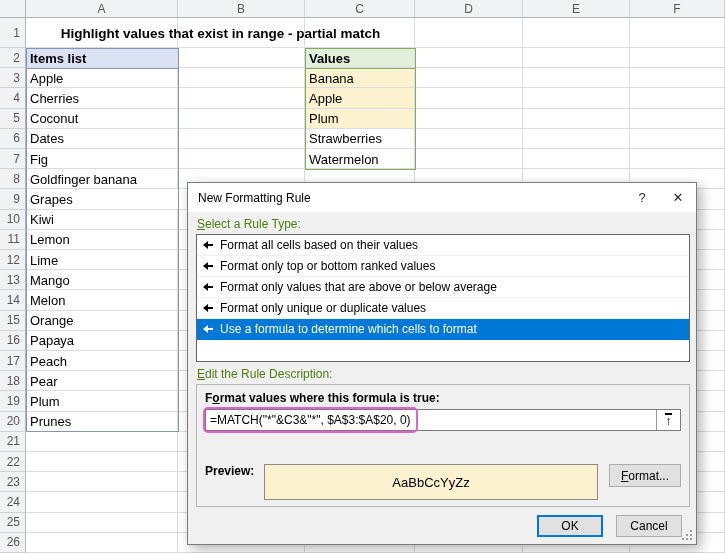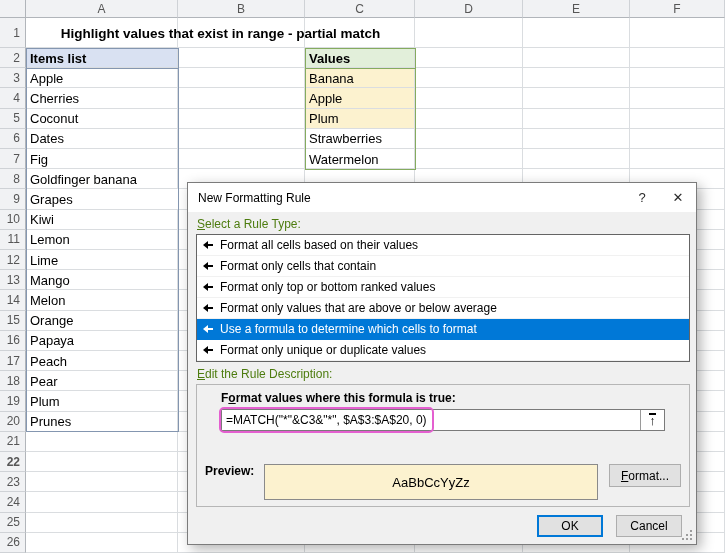--- a/index.html
+++ b/index.html
@@ -58,21 +58,21 @@
                color:#000; border-bottom:1px solid #f1f1f1; }
   .rule-item.selected { background:#0078d7; color:#fff; border-bottom-color:#0078d7; }
   .rt-arrow { display:inline-block; position:relative; width:11px; height:8px; flex:0 0 11px; }
   .rt-arrow::before { content:""; position:absolute; left:0; top:0;
     border-top:4px solid transparent; border-bottom:4px solid transparent;
     border-right:5px solid currentColor; }
   .rt-arrow::after { content:""; position:absolute; left:5px; top:3px; width:5px; height:2px;
     background:currentColor; }
 
   #groupbox { position:absolute; left:8px; top:201px; width:494px; height:123px;
-    border:1px solid #b6b6b6; padding:6px 24px; }
+    border:1px solid #b6b6b6; padding:6px 8px; }
   #formula-label { font-weight:bold; }
   #formula-row { position:relative; margin-top:4px; height:22px; }
   #formula-input { width:100%; height:22px; border:1px solid #7a7a7a; background:#fff;
     font:12px "Liberation Sans",sans-serif; padding:0 26px 0 4px; color:#000; }
   #collapse-btn { position:absolute; right:1px; top:1px; width:24px; height:20px;
     background:#fff; border-left:1px solid #9a9a9a; display:flex; align-items:center;
     justify-content:center; }
   #collapse-btn .arr { font-weight:bold; font-size:13px; line-height:12px; color:#000;
     border-top:2px solid #000; padding-top:0px; }
   #formula-highlight { position:absolute; left:-2px; top:-2px; width:215px; height:26px;
@@ -249,21 +249,21 @@
     <div class="cell" style="left: 415px; top: 411.6px; width: 108px; height: 20.2px;"></div>
     <div class="cell" style="left: 523px; top: 411.6px; width: 107px; height: 20.2px;"></div>
     <div class="cell" style="left: 630px; top: 411.6px; width: 95px; height: 20.2px;"></div>
     <div class="rowhdr" style="left: 0px; top: 431.8px; width: 26px; height: 20.2px;">21</div>
     <div class="cell" style="left: 26px; top: 431.8px; width: 152px; height: 20.2px;"></div>
     <div class="cell" style="left: 178px; top: 431.8px; width: 127px; height: 20.2px;"></div>
     <div class="cell" style="left: 305px; top: 431.8px; width: 110px; height: 20.2px;"></div>
     <div class="cell" style="left: 415px; top: 431.8px; width: 108px; height: 20.2px;"></div>
     <div class="cell" style="left: 523px; top: 431.8px; width: 107px; height: 20.2px;"></div>
     <div class="cell" style="left: 630px; top: 431.8px; width: 95px; height: 20.2px;"></div>
-    <div class="rowhdr" style="left: 0px; top: 452px; width: 26px; height: 20.2px; font-weight: bold;">22</div>
+    <div class="rowhdr" style="left: 0px; top: 452px; width: 26px; height: 20.2px;">22</div>
     <div class="cell" style="left: 26px; top: 452px; width: 152px; height: 20.2px;"></div>
     <div class="cell" style="left: 178px; top: 452px; width: 127px; height: 20.2px;"></div>
     <div class="cell" style="left: 305px; top: 452px; width: 110px; height: 20.2px;"></div>
     <div class="cell" style="left: 415px; top: 452px; width: 108px; height: 20.2px;"></div>
     <div class="cell" style="left: 523px; top: 452px; width: 107px; height: 20.2px;"></div>
     <div class="cell" style="left: 630px; top: 452px; width: 95px; height: 20.2px;"></div>
     <div class="rowhdr" style="left: 0px; top: 472.2px; width: 26px; height: 20.2px;">23</div>
     <div class="cell" style="left: 26px; top: 472.2px; width: 152px; height: 20.2px;"></div>
     <div class="cell" style="left: 178px; top: 472.2px; width: 127px; height: 20.2px;"></div>
     <div class="cell" style="left: 305px; top: 472.2px; width: 110px; height: 20.2px;"></div>
@@ -306,37 +306,33 @@
 
   <div class="dlg-label" id="lbl-ruletype"><span class="u">S</span><span>elect a Rule Type:</span></div>
 
   <div id="rule-list">
       <div class="rule-item">
         <span class="rt-arrow"></span>
         <span>Format all cells based on their values</span>
       </div>
       <div class="rule-item">
         <span class="rt-arrow"></span>
-        <span>Format only cells that contain</span>
+        <span>Format only top or bottom ranked values</span>
       </div>
       <div class="rule-item">
         <span class="rt-arrow"></span>
-        <span>Format only top or bottom ranked values</span>
+        <span>Format only values that are above or below average</span>
       </div>
       <div class="rule-item">
         <span class="rt-arrow"></span>
-        <span>Format only values that are above or below average</span>
+        <span>Format only unique or duplicate values</span>
       </div>
       <div class="rule-item selected">
         <span class="rt-arrow"></span>
         <span>Use a formula to determine which cells to format</span>
-      </div>
-      <div class="rule-item">
-        <span class="rt-arrow"></span>
-        <span>Format only unique or duplicate values</span>
       </div>
     </div>
 
   <div class="dlg-label" id="lbl-edit"><span class="u">E</span><span>dit the Rule Description:</span></div>
 
   <div id="groupbox">
     <div id="formula-label"><span>F</span><span class="u">o</span><span>rmat values where this formula is true:</span></div>
     <div id="formula-row">
       <input id="formula-input" type="text" value="=MATCH(&quot;*&quot;&amp;C3&amp;&quot;*&quot;, $A$3:$A$20, 0)" style="">
       <span id="collapse-btn">

